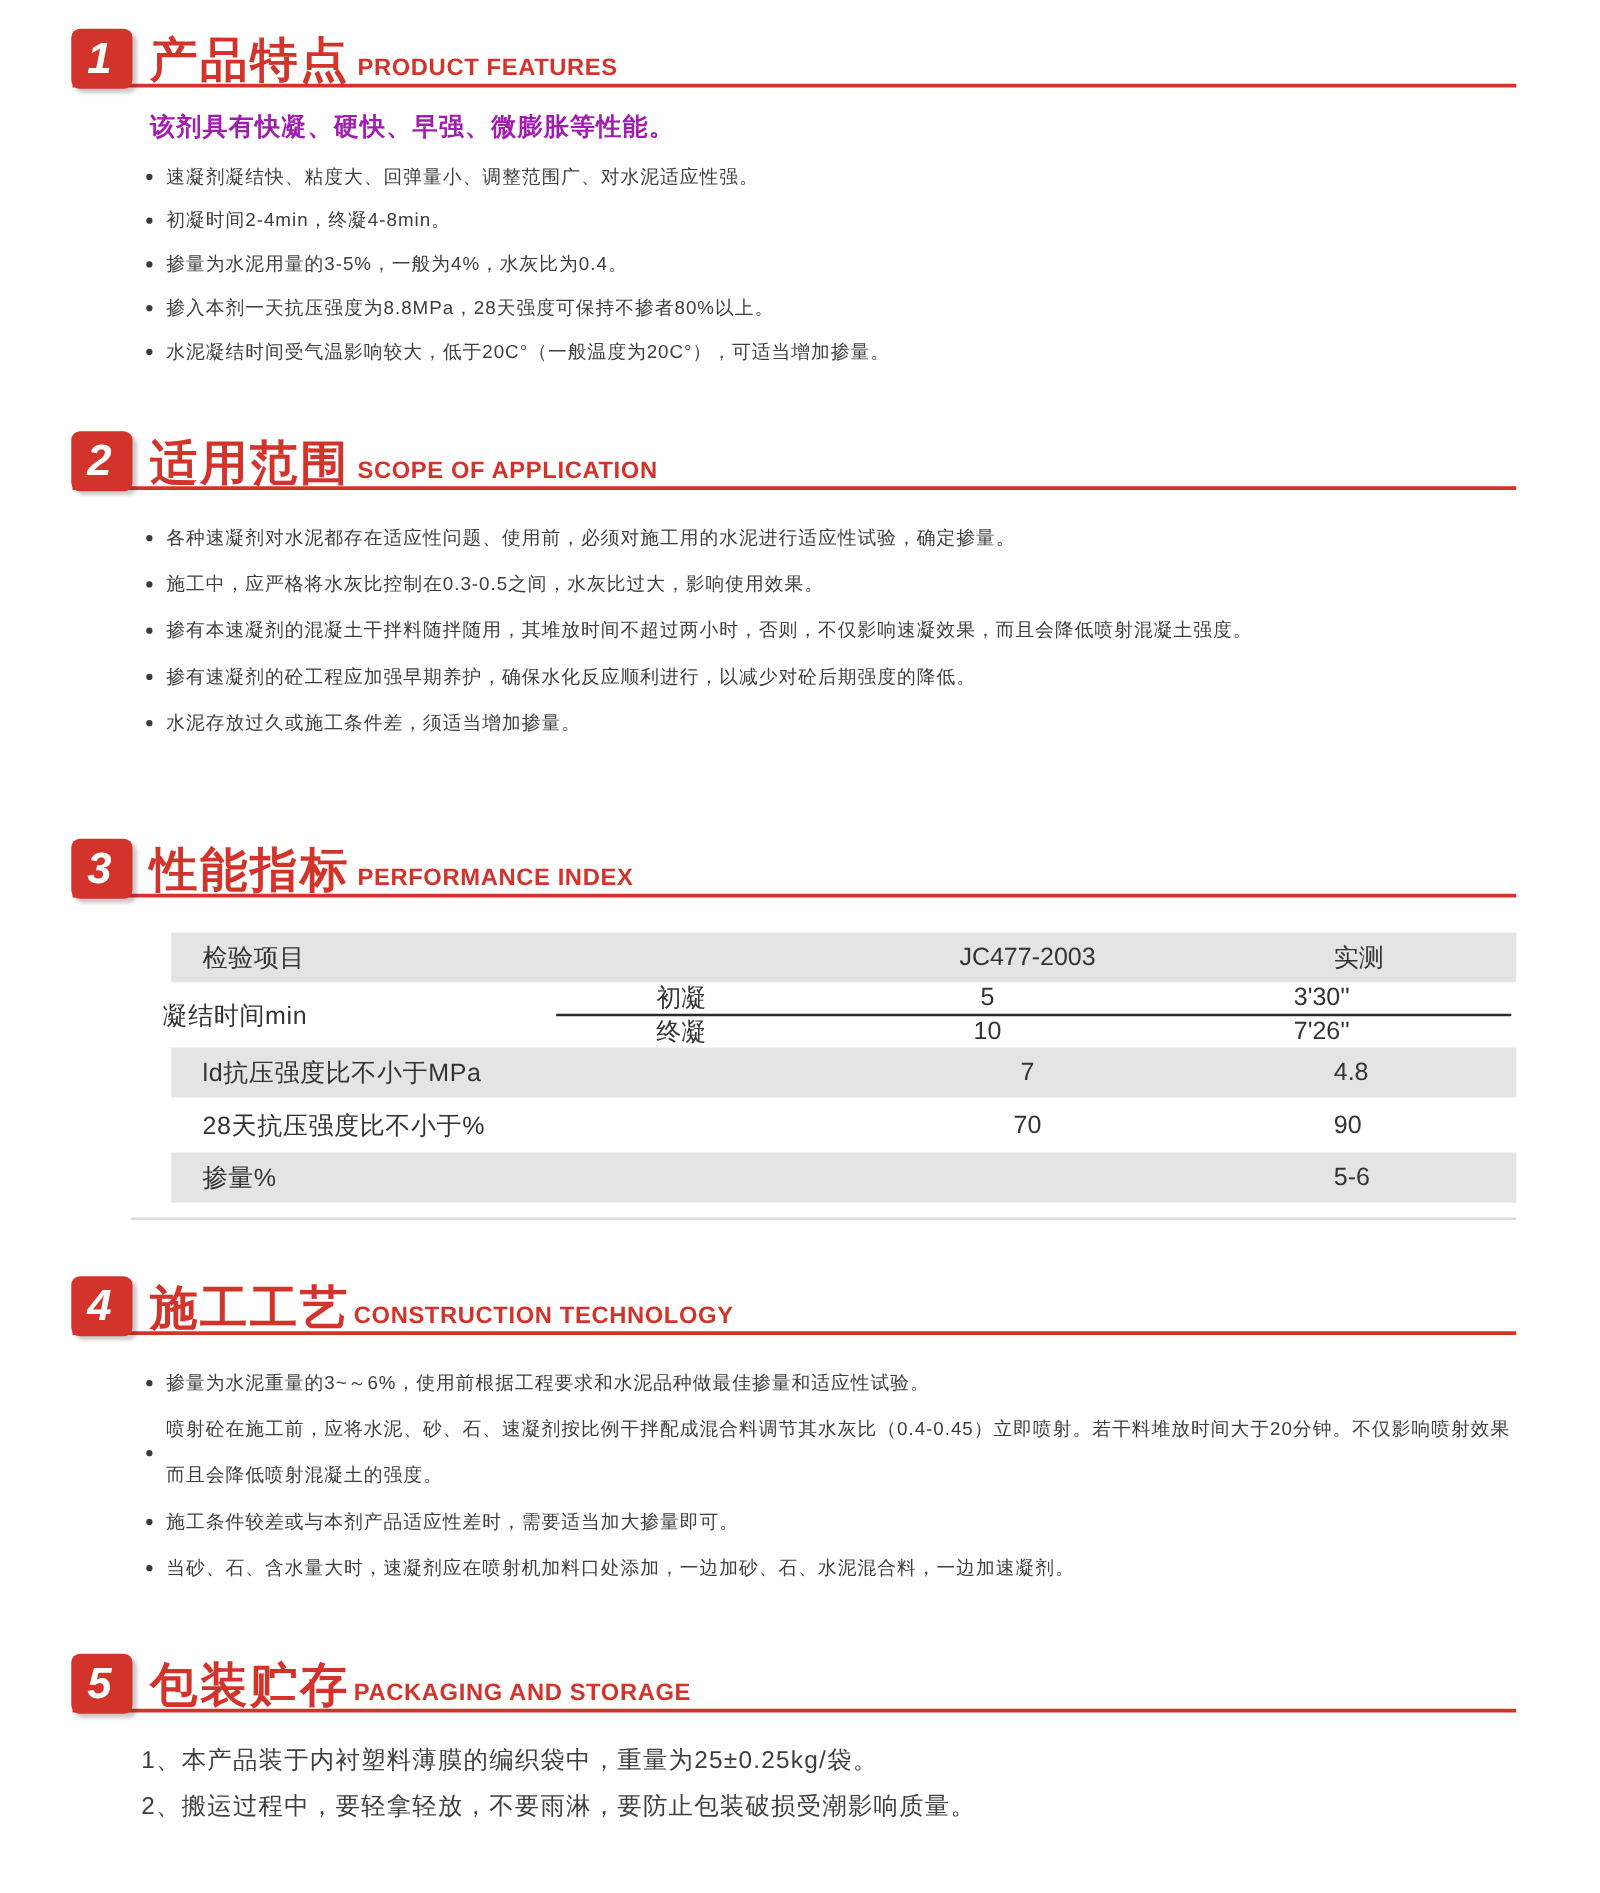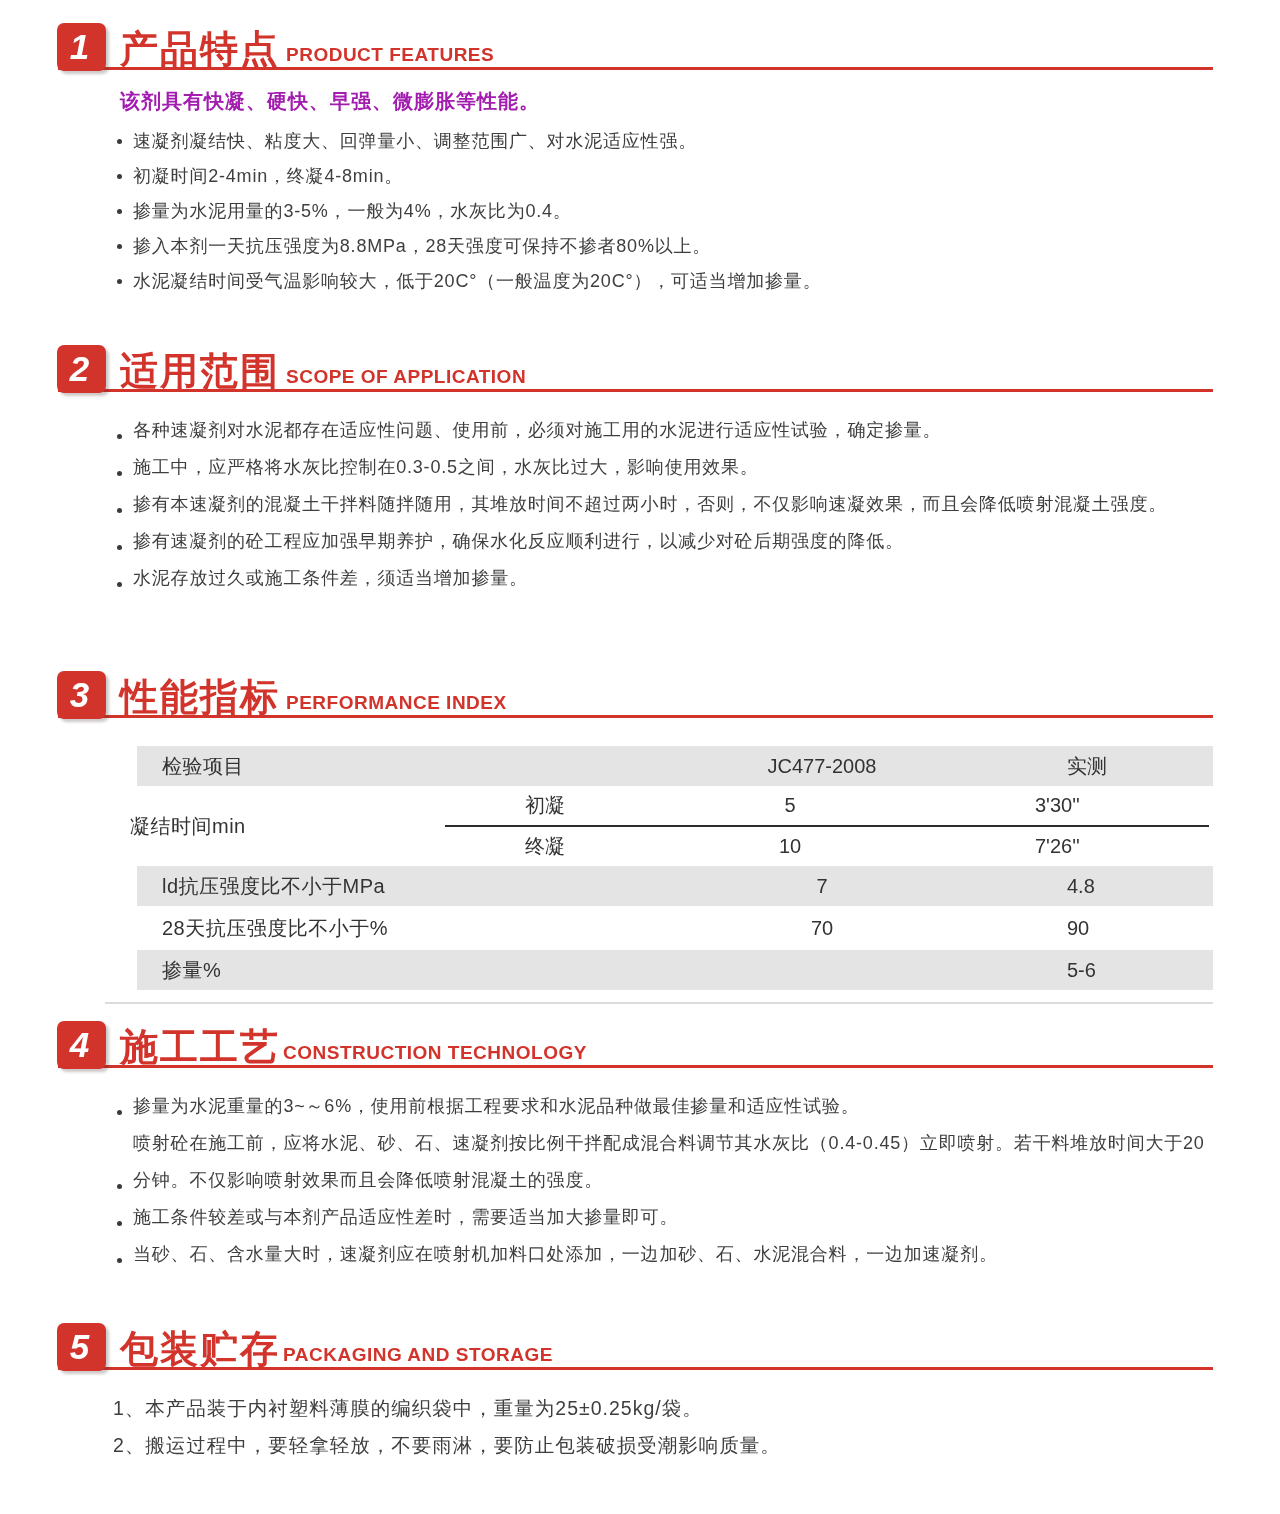--- a/index.html
+++ b/index.html
@@ -41,22 +41,22 @@
   #sec3 .title-en{left:286px;}
   #sec4 .title-en{left:283px;}
   #sec5 .title-en{left:283px;margin-top:22px;}
   
   .intro{
     margin:18px 67px 0 120px;
     font-size:20px;font-weight:bold;color:#a21caf;letter-spacing:1px;
   }
   ul.blist{list-style:none;margin:14px 67px 0 113px;}
   ul.blist li{
-    display:flex;align-items:flex-end;
-    font-size:18px;letter-spacing:.8px;line-height:25px;
+    display:flex;align-items:center;
+    font-size:15px;letter-spacing:.8px;line-height:25px;
     margin-bottom:10px;color:var(--text);
   }
   ul.blist li .dot{
     flex:0 0 20px;width:20px;position:relative;height:25px;
   }
   ul.blist li .dot::after{
     content:"";position:absolute;left:4px;top:10px;width:5px;height:5px;border-radius:50%;
     background:#3a3a3a;
   }
   ul.blist li .li-text{flex:1;}
@@ -70,21 +70,21 @@
   .t-row{display:flex;align-items:center;min-height:40px;margin-left:32px;}
   .t-gray{background:var(--stripe);}
   .c1{flex:0 0 340px;padding-left:25px;letter-spacing:.5px;}
   .c2{flex:0 0 200px;text-align:center;}
   .c3{flex:0 0 290px;text-align:center;}
   .c4{flex:1;padding-left:100px;text-align:left;}
   .t-head{min-height:40px;}
   .t-setting{display:flex;align-items:stretch;background:#fff;}
   .t-setting .c1{display:flex;align-items:center;}
   .t-sub{flex:1;display:flex;flex-direction:column;position:relative;}
-  .sub-row{display:flex;align-items:center;height:39px;}
+  .sub-row{display:flex;align-items:center;height:25px;}
   .sub-divider{height:2px;background:#2b2b2b;margin-right:4px;}
   .sub-row .c2{flex:0 0 200px;}
   .sub-row .c3{flex:0 0 290px;}
   .sub-row .c4{flex:1;padding-left:100px;}
   .t-row-28{min-height:44px;}
   .t-bottomline{height:2px;background:#dcdcdc;margin-top:12px;}
 </style>
 </head>
 <body>
 
@@ -163,21 +163,21 @@
     </div>
     <div class="title-zh">性能指标</div>
     <div class="title-en">PERFORMANCE INDEX</div>
   </div>
 
   <div class="perf-table">
 
     <div class="t-row t-gray t-head">
       <div class="c1">检验项目</div>
       <div class="c2"></div>
-      <div class="c3">JC477-2008</div>
+      <div class="c3">JC477-2003</div>
       <div class="c4">实测</div>
     </div>
 
     <div class="t-setting">
       <div class="c1">凝结时间min</div>
       <div class="t-sub">
         <div class="sub-row">
           <div class="c2">初凝</div>
           <div class="c3">5</div>
           <div class="c4">3'30''</div>

